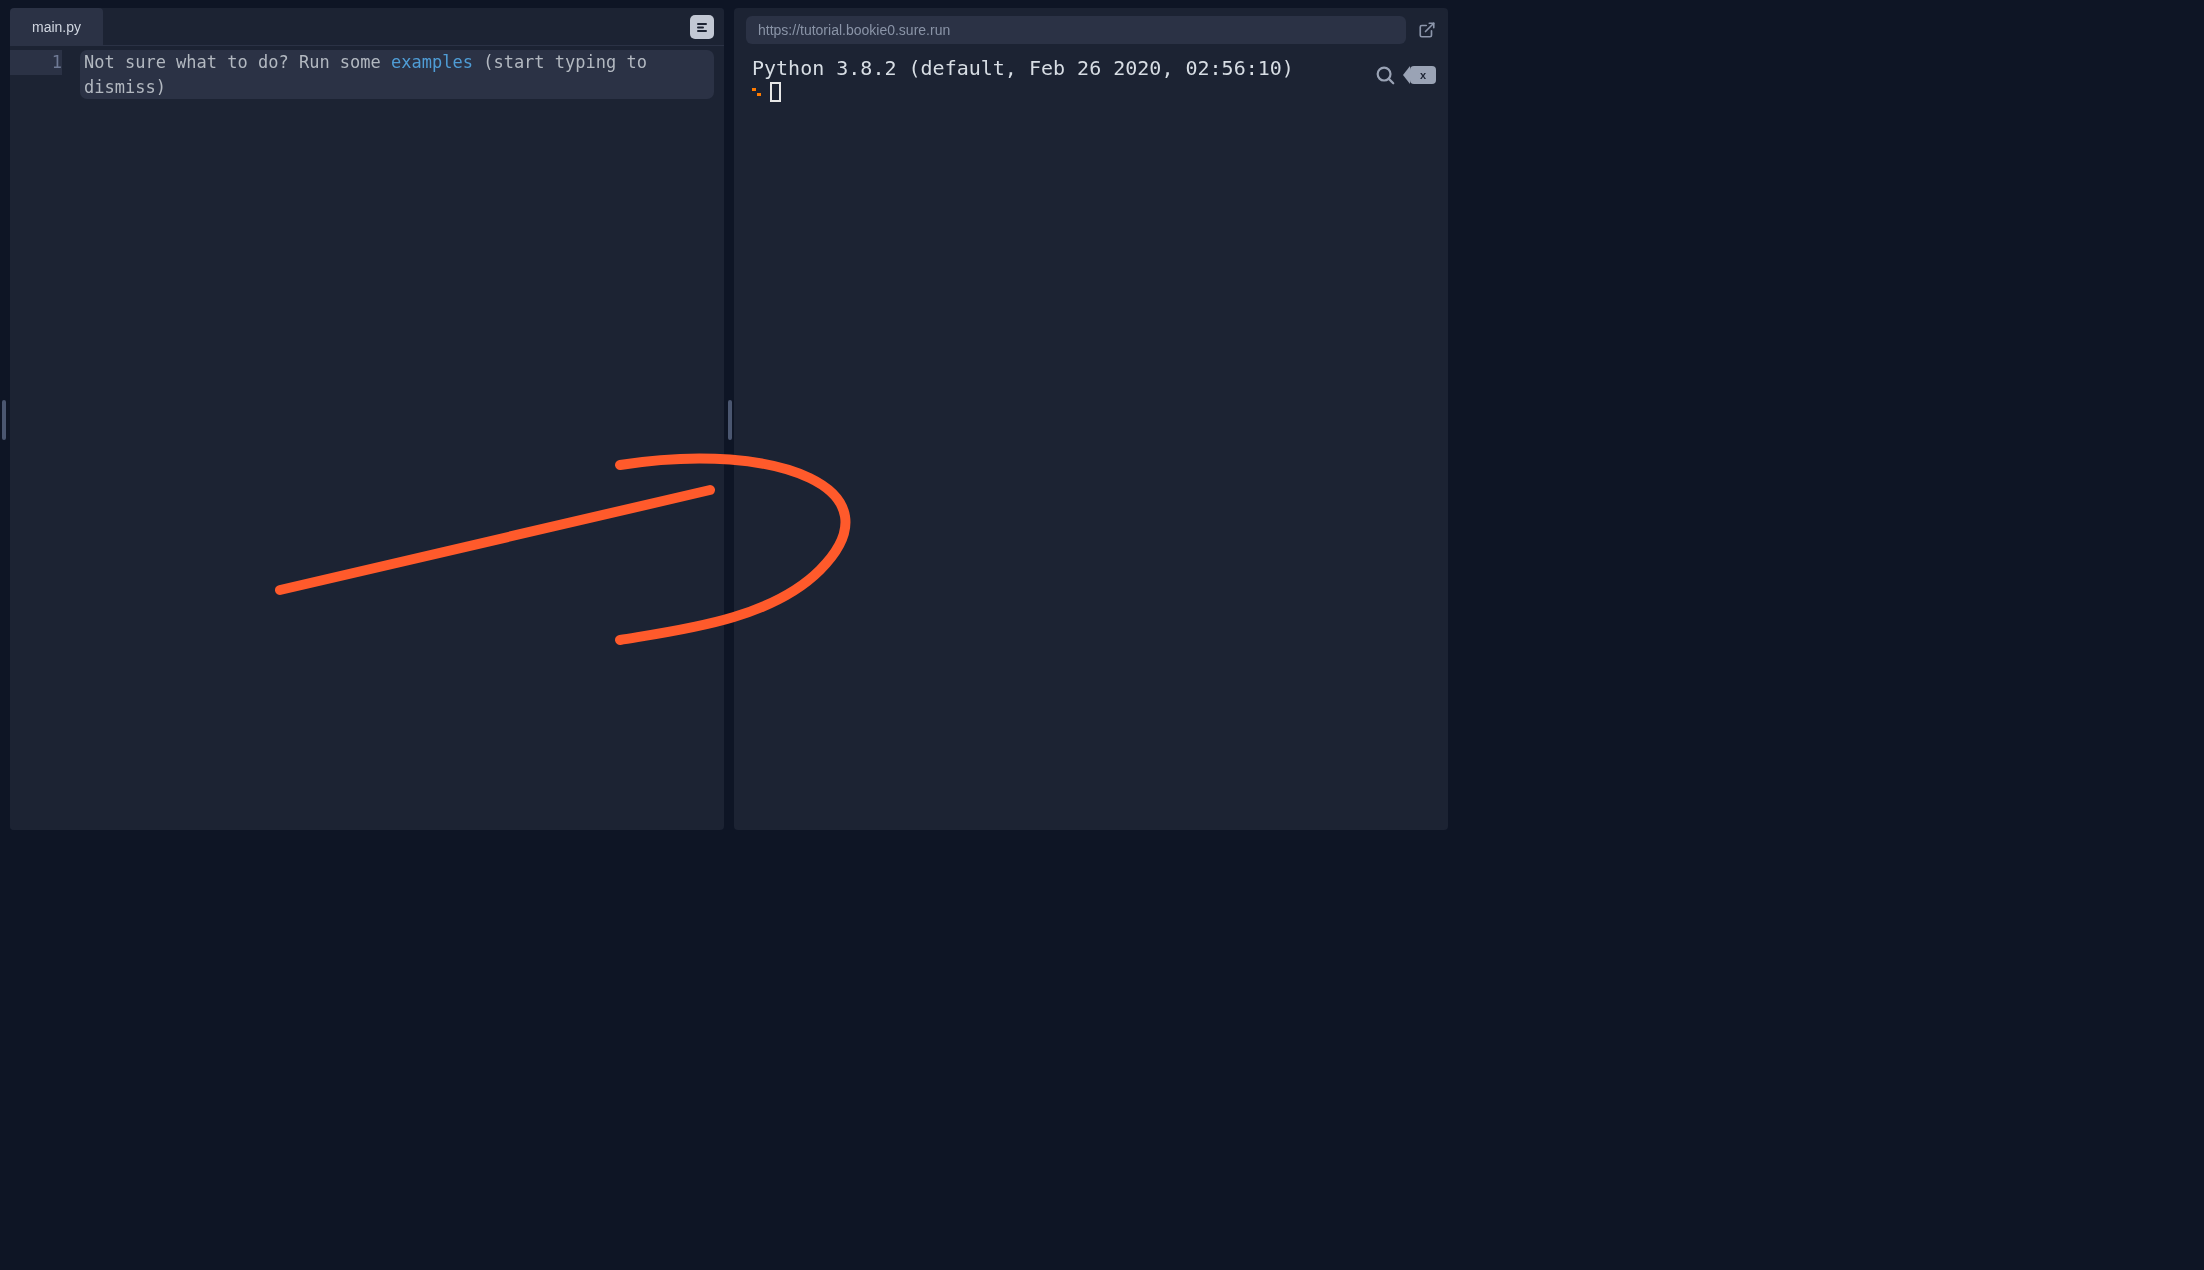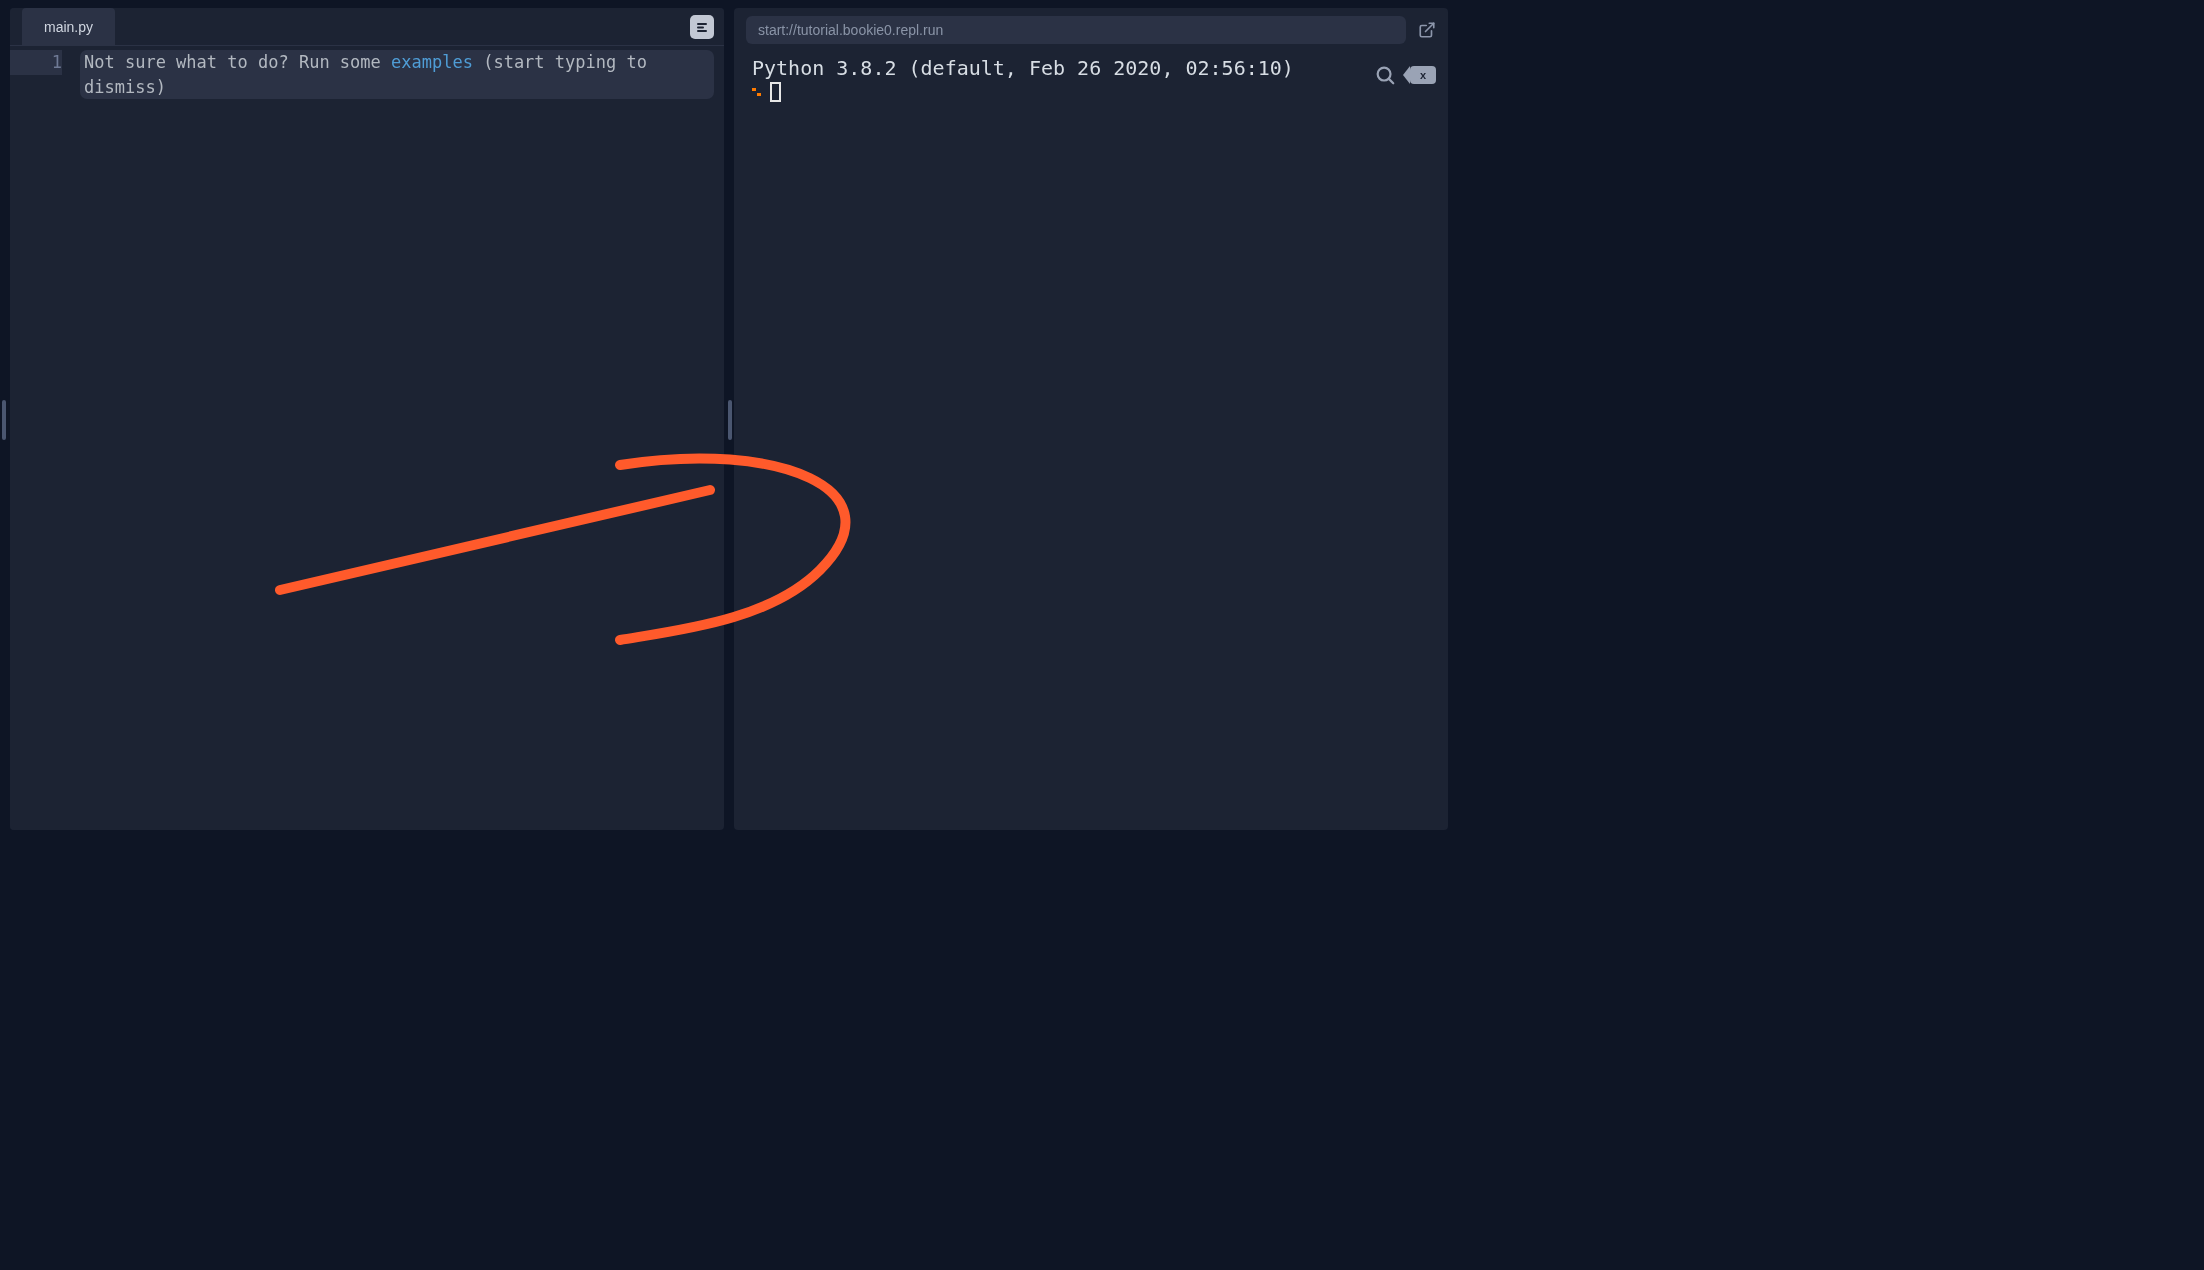--- a/index.html
+++ b/index.html
@@ -40,21 +40,20 @@
       align-items: center;
       height: 100%;
       padding: 15px 22px;
       background: #2b3245;
       color: #d0d6e0;
       font-size: 14px;
       font-weight: 500;
       border-top-left-radius: 4px;
       border-top-right-radius: 4px;
       cursor: pointer;
-      margin-left: 12px;
     }
     .editor-header-spacer { flex: 1; }
     .editor-action-btn {
       width: 24px;
       height: 24px;
       margin-right: 10px;
       display: flex;
       align-items: center;
       justify-content: center;
       background: #c2c8d4;
@@ -203,21 +202,21 @@
         <span class="code-line1">
           <span>Not sure what to do? Run some </span><span class="examples-link">examples</span><span> (start typing to dismiss)</span>
         </span>
       </div>
     </div>
   </div>
 
   <div class="pane">
     <div class="console-header">
       <div class="url-bar">
-        <span>start://tutorial.bookie0.repl.run</span>
+        <span>https://tutorial.bookie0.sure.run</span>
       </div>
       <div class="open-ext">
         <svg width="18" height="18" viewBox="0 0 24 24" fill="none" stroke="currentColor" stroke-width="2.2" stroke-linecap="round" stroke-linejoin="round">
           <path d="M18 13v6a2 2 0 0 1-2 2H5a2 2 0 0 1-2-2V8a2 2 0 0 1 2-2h6"></path>
           <polyline points="15 3 21 3 21 9"></polyline>
           <line x1="10" y1="14" x2="21" y2="3"></line>
         </svg>
       </div>
     </div>
 

